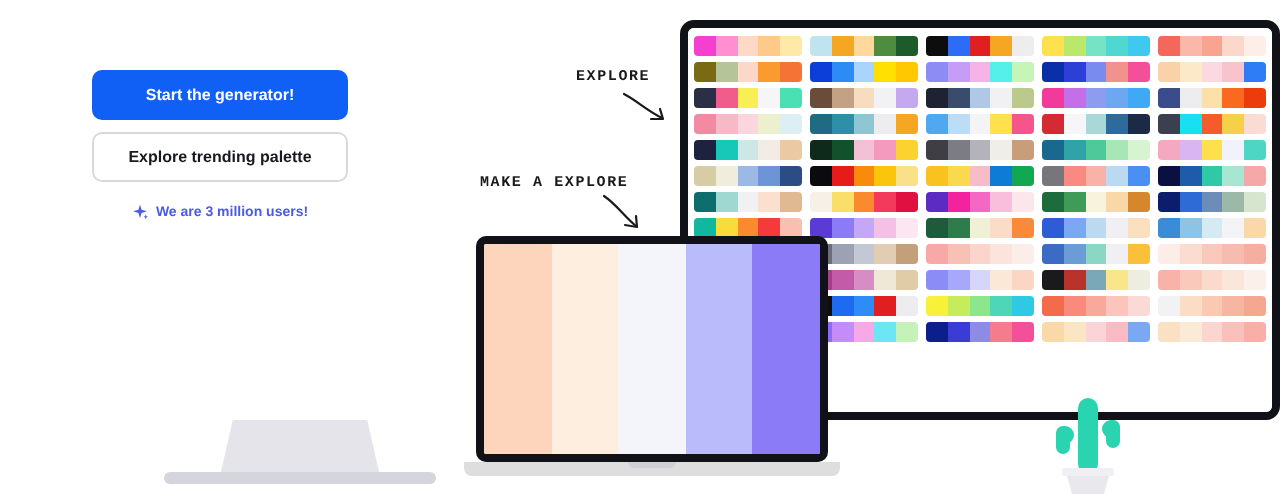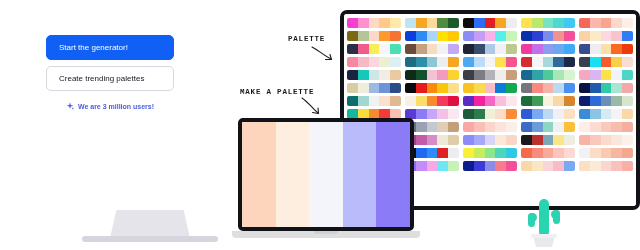--- a/index.html
+++ b/index.html
@@ -38,23 +38,23 @@
     line-height: 12px;
     color: #4a4a55;
     padding: 0 12px;
   }
   .btn-wrap { margin-top: 13px; padding: 0 32px; }
   .btn {
     display: block;
     width: 100%;
     border-radius: 5px;
     font-size: 8px;
-    font-weight: 400;
+    font-weight: 700;
     padding: 7px 12px;
-    text-align: left;
+    text-align: center;
     cursor: pointer;
   }
   .btn-primary {
     background: #1060f5;
     color: #ffffff;
     border: 1px solid #1060f5;
   }
   .btn-secondary {
     margin-top: 6px;
     background: #ffffff;
@@ -187,43 +187,43 @@
 </style>
 </head>
 <body>
 
 <div class="page">
 
   <section class="hero">
 
     <div class="btn-wrap">
       <div class="btn btn-primary">Start the generator!</div>
-      <div class="btn btn-secondary">Create trending palettes</div>
+      <div class="btn btn-secondary">Explore trending palette</div>
     </div>
 
     <div class="users-line">
       <span class="users-icon">
         <svg width="8" height="8" viewBox="0 0 10 10">
           <path d="M5 0.4 L6 3.6 L9.3 4.6 L6 5.6 L5 8.8 L4 5.6 L0.7 4.6 L4 3.6 Z" fill="#4b5ce0"></path>
           <path d="M8.6 6.4 L9 7.6 L10 8 L9 8.4 L8.6 9.6 L8.2 8.4 L7.2 8 L8.2 7.6 Z" fill="#4b5ce0"></path>
         </svg>
       </span>
       <span>We are 3 million users!</span>
     </div>
   </section>
 
-  <div class="annot annot-explore">PALETTE</div>
+  <div class="annot annot-explore">EXPLORE</div>
   <div class="arrow arrow-explore">
     <svg width="26" height="20" viewBox="0 0 26 20">
       <path d="M2 2 C8 5, 13 10, 21 14" stroke="#1a1a1a" stroke-width="1.1" fill="none" stroke-linecap="round"></path>
       <path d="M15.5 14.5 L21.5 14.5 L20 9.5" stroke="#1a1a1a" stroke-width="1.1" fill="none" stroke-linecap="round" stroke-linejoin="round"></path>
     </svg>
   </div>
 
-  <div class="annot annot-make">MAKE A PALETTE</div>
+  <div class="annot annot-make">MAKE A EXPLORE</div>
   <div class="arrow arrow-make">
     <svg width="26" height="22" viewBox="0 0 26 22">
       <path d="M2 2 C8 6, 12 12, 18 17" stroke="#1a1a1a" stroke-width="1.1" fill="none" stroke-linecap="round"></path>
       <path d="M12.5 16.5 L18.5 17.5 L18 12" stroke="#1a1a1a" stroke-width="1.1" fill="none" stroke-linecap="round" stroke-linejoin="round"></path>
     </svg>
   </div>
 
   <div class="monitor">
     <div class="monitor-frame">
       <div class="monitor-screen">

